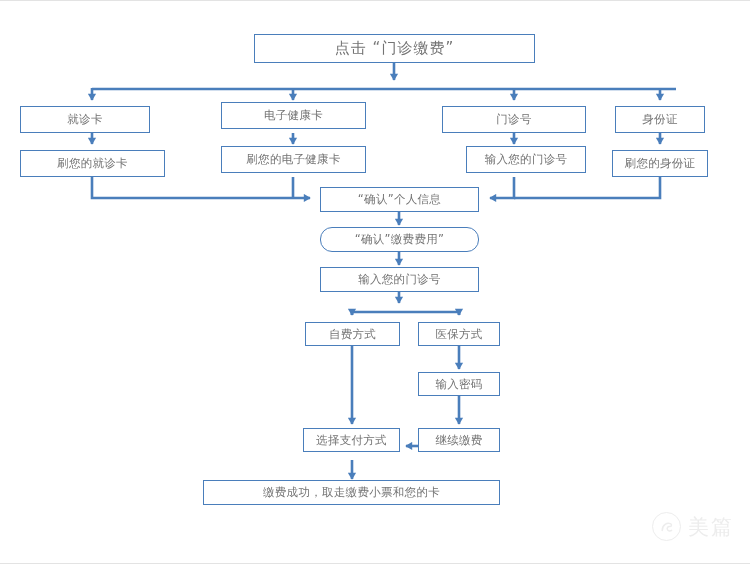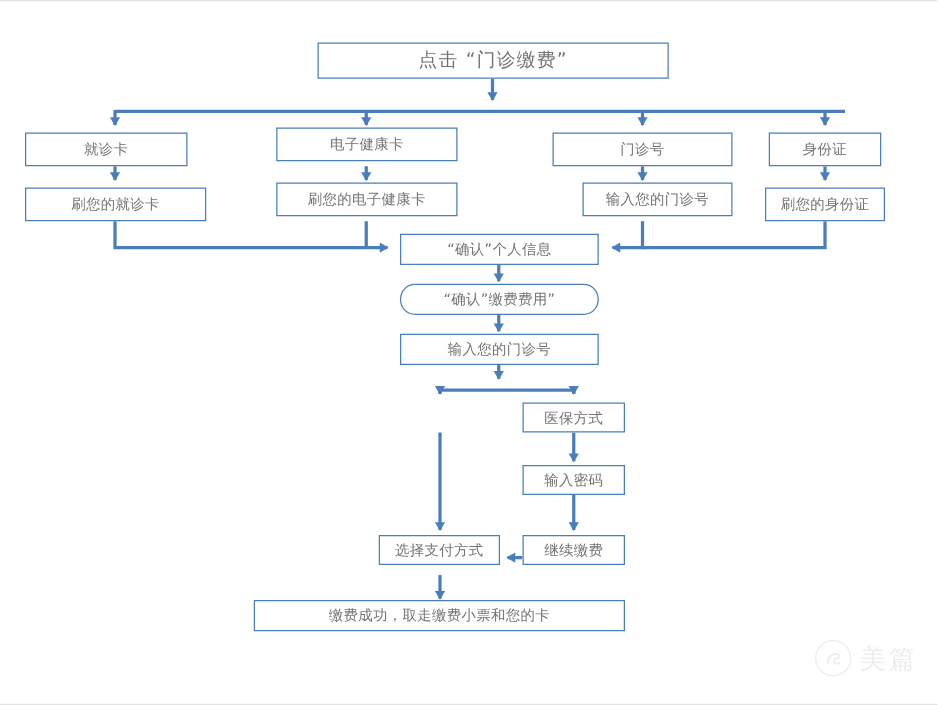--- a/index.html
+++ b/index.html
@@ -145,20 +145,21 @@
 
   <div class="node" style="left:20px; top:149px; width:145px; height:27px;">刷您的就诊卡</div>
   <div class="node" style="left:221px; top:145px; width:145px; height:27px;">刷您的电子健康卡</div>
   <div class="node" style="left:466px; top:145px; width:120px; height:27px;">输入您的门诊号</div>
   <div class="node" style="left:612px; top:149px; width:96px; height:27px;">刷您的身份证</div>
 
   <div class="node" style="left:320px; top:186px; width:159px; height:25px;">“确认”个人信息</div>
   <div class="node" style="left:320px; top:226px; width:159px; height:25px;border-radius:12px;">“确认”缴费费用”</div>
   <div class="node" style="left:320px; top:266px; width:159px; height:25px;">输入您的门诊号</div>
 
+  <div class="node" style="left:305px; top:321px; width:95px; height:24px;">自费方式</div>
   <div class="node" style="left:418px; top:321px; width:82px; height:24px;">医保方式</div>
 
   <div class="node" style="left:418px; top:371px; width:82px; height:24px;">输入密码</div>
   <div class="node" style="left:418px; top:427px; width:82px; height:24px;">继续缴费</div>
 
   <div class="node" style="left:303px; top:427px; width:97px; height:24px;">选择支付方式</div>
 
   <div class="node wide-node" style="left:203px; top:479px; width:297px; height:25px;">缴费成功，取走缴费小票和您的卡</div>
 
   <div class="watermark">

